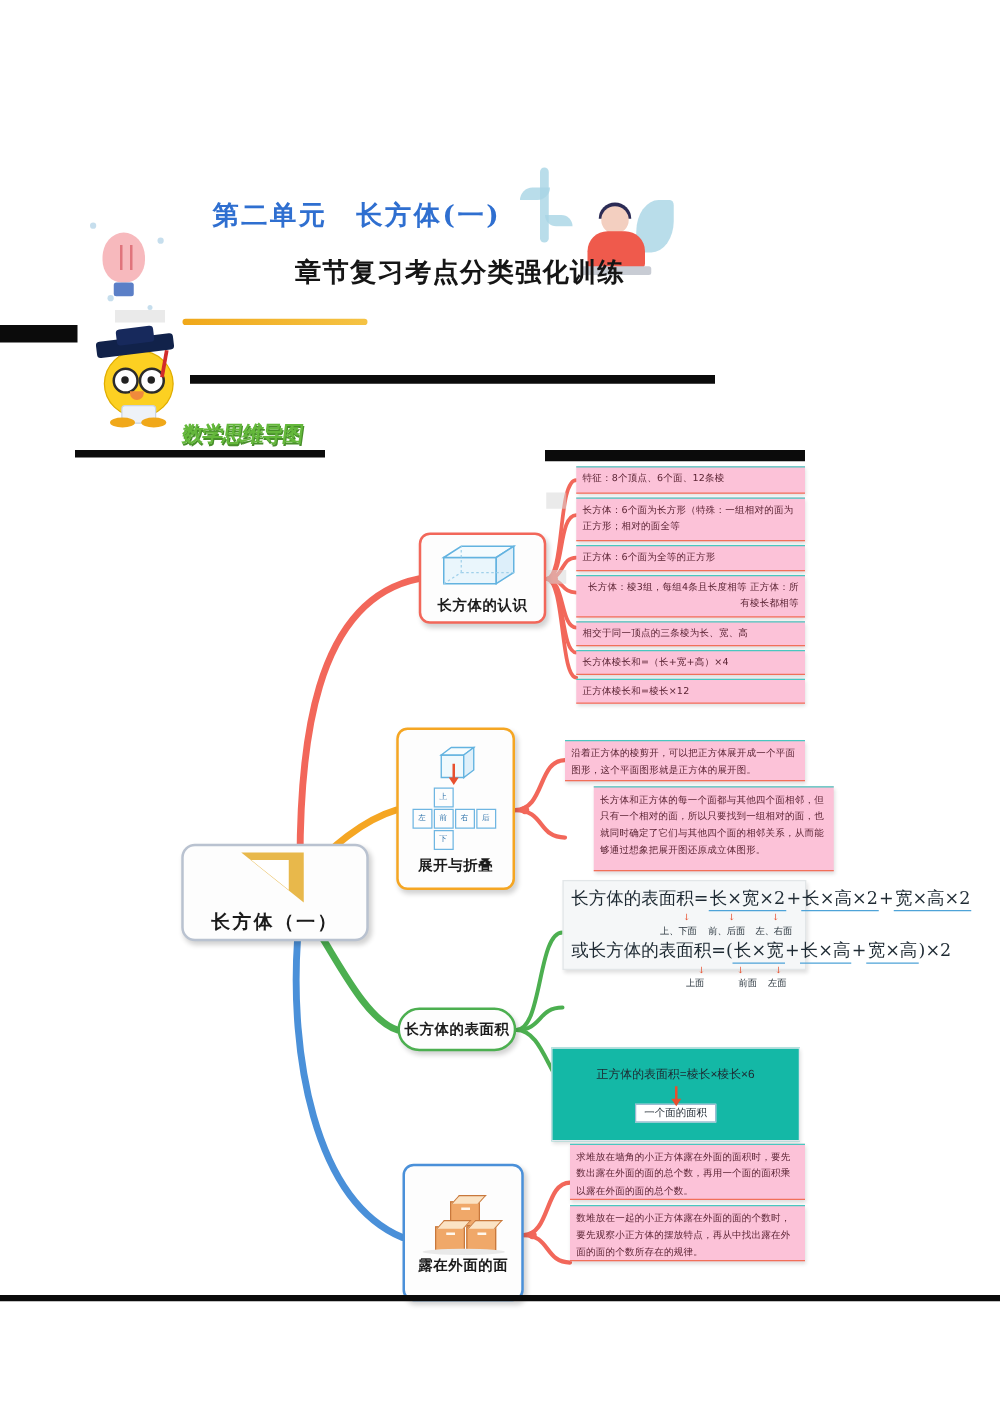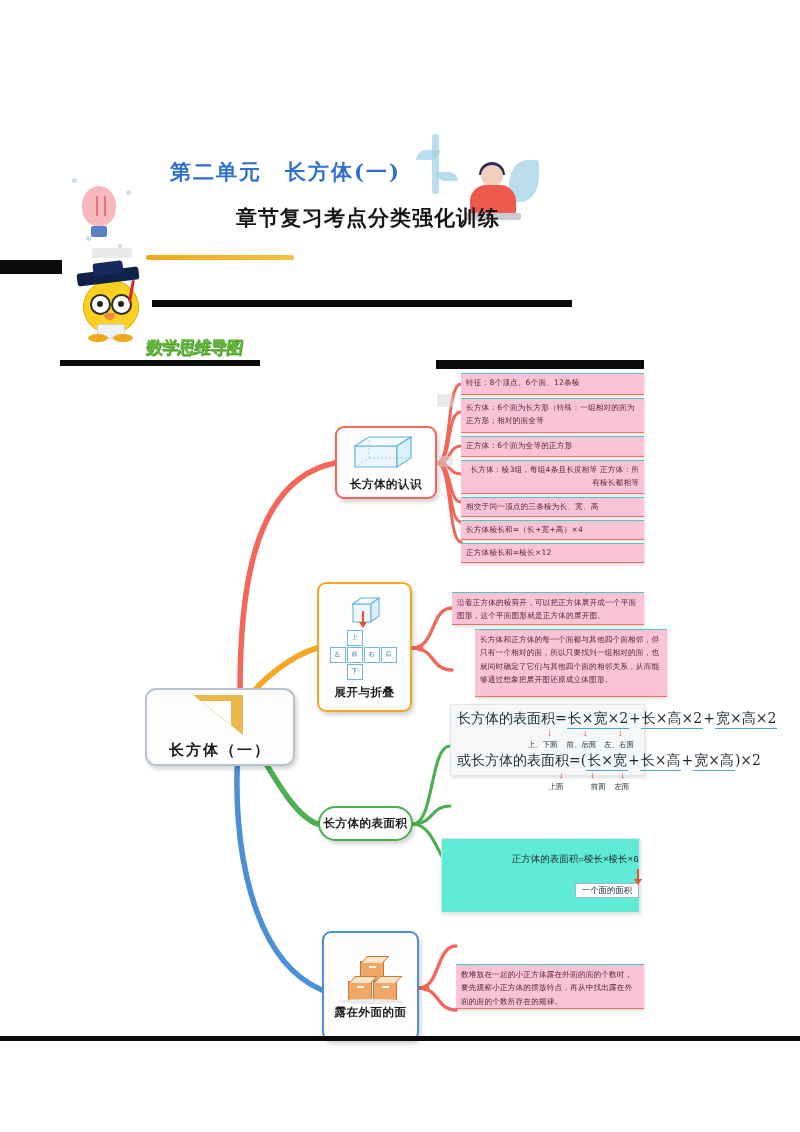--- a/index.html
+++ b/index.html
@@ -83,21 +83,21 @@
     display:flex;flex-direction:column;align-items:center;justify-content:center;
     box-shadow:2px 3px 4px rgba(0,0,0,.18);
   }
   .node .nlabel{
     font-size:11.5px;font-weight:bold;color:#1b1b1b;letter-spacing:.5px;
     font-family:Liberation Serif, serif;white-space:nowrap;
   }
 
   #center-node{
     left:145px;top:315px;width:150px;height:78px;
-    border:2px solid #b9c2d0;border-radius:11px;margin-top:13px;
+    border:2px solid #b9c2d0;border-radius:11px;
   }
   #center-node .nlabel{font-size:15px;letter-spacing:2px;}
 
   #node-1{left:335px;top:66px;width:102px;height:73px;border:2.4px solid #f2675a;}
   #node-2{left:317px;top:222px;width:95px;height:130px;border:2.6px solid #f5a623;}
   #node-3{left:318px;top:446px;width:95px;height:35px;border:2px solid #4caf50;border-radius:18px;}
   #node-4{left:322px;top:571px;width:97px;height:110px;border:2.4px solid #4a90d9;}
 
   
   .ruler{width:54px;height:42px;position:relative;margin-bottom:4px;}
@@ -153,24 +153,24 @@
     padding:5px 6px;
   }
   .f-line{font-size:14px;white-space:nowrap;display:flex;align-items:baseline;}
   .u{border-bottom:1.1px solid #4ea3d8;padding:0 1px;}
   .lbl-row{display:flex;font-size:7.4px;color:#1e2a33;margin:1px 0 2px 0;}
   .lbl-row span{text-align:center;}
   .tick{color:#e8502f;font-size:7px;text-align:center;}
 
   .sq-box{
     position:absolute;box-sizing:border-box;
-    background:#5eead4;border:1px solid #dfe7ec;
+    background:#14b8a6;border:1px solid #dfe7ec;
     box-shadow:1px 2px 3px rgba(0,0,0,.12);
-    font-family:Liberation Mono, monospace;color:#1d2730;
-    display:flex;flex-direction:column;align-items:flex-end;justify-content:center;
+    font-family:Liberation Sans, sans-serif;color:#1d2730;
+    display:flex;flex-direction:column;align-items:center;justify-content:center;
   }
   .sq-box .l1{font-size:9.5px;}
   .sq-box .arr{width:2px;height:12px;background:#e8502f;position:relative;margin:3px 0 2px 0;}
   .sq-box .arr:after{content:"";position:absolute;left:-3px;top:10px;border-left:4px solid transparent;border-right:4px solid transparent;border-top:6px solid #e8502f;}
   .sq-box .l2{font-size:8.4px;border:1px solid #9bbcd2;padding:1px 6px;background:#fff;}
 
   
   .greybar{position:absolute;background:#d9d9d9;opacity:.55;}
   .blackbar{position:absolute;background:#0b0b0b;}
 </style>
@@ -379,20 +379,21 @@
     <div class="node" id="node-4">
       <div class="boxes">
         <div class="bx" style="left:20px;top:8px;"></div>
         <div class="bx" style="left:8px;top:28px;"></div>
         <div class="bx" style="left:33px;top:28px;"></div>
         <div class="shadow-el"></div>
       </div>
       <div class="nlabel">露在外面的面</div>
     </div>
 
+    <div class="tbox tall" style="left:456px;top:555px;width:188px;height:45px;">求堆放在墙角的小正方体露在外面的面积时，要先数出露在外面的面的总个数，再用一个面的面积乘以露在外面的面的总个数。</div>
     <div class="tbox tall" style="left:456px;top:604px;width:188px;height:45px;">数堆放在一起的小正方体露在外面的面的个数时，要先观察小正方体的摆放特点，再从中找出露在外面的面的个数所存在的规律。</div>
 
     <div class="blackbar" style="left:436px;top:0px;width:208px;height:9px;"></div>
     <div class="greybar" style="left:437px;top:34px;width:16px;height:13px;"></div>
     <div class="greybar" style="left:437px;top:96px;width:16px;height:11px;"></div>
     <div class="blackbar" style="left:0px;top:676px;width:800px;height:5px;"></div>
   </div>
 
 </div>
 

